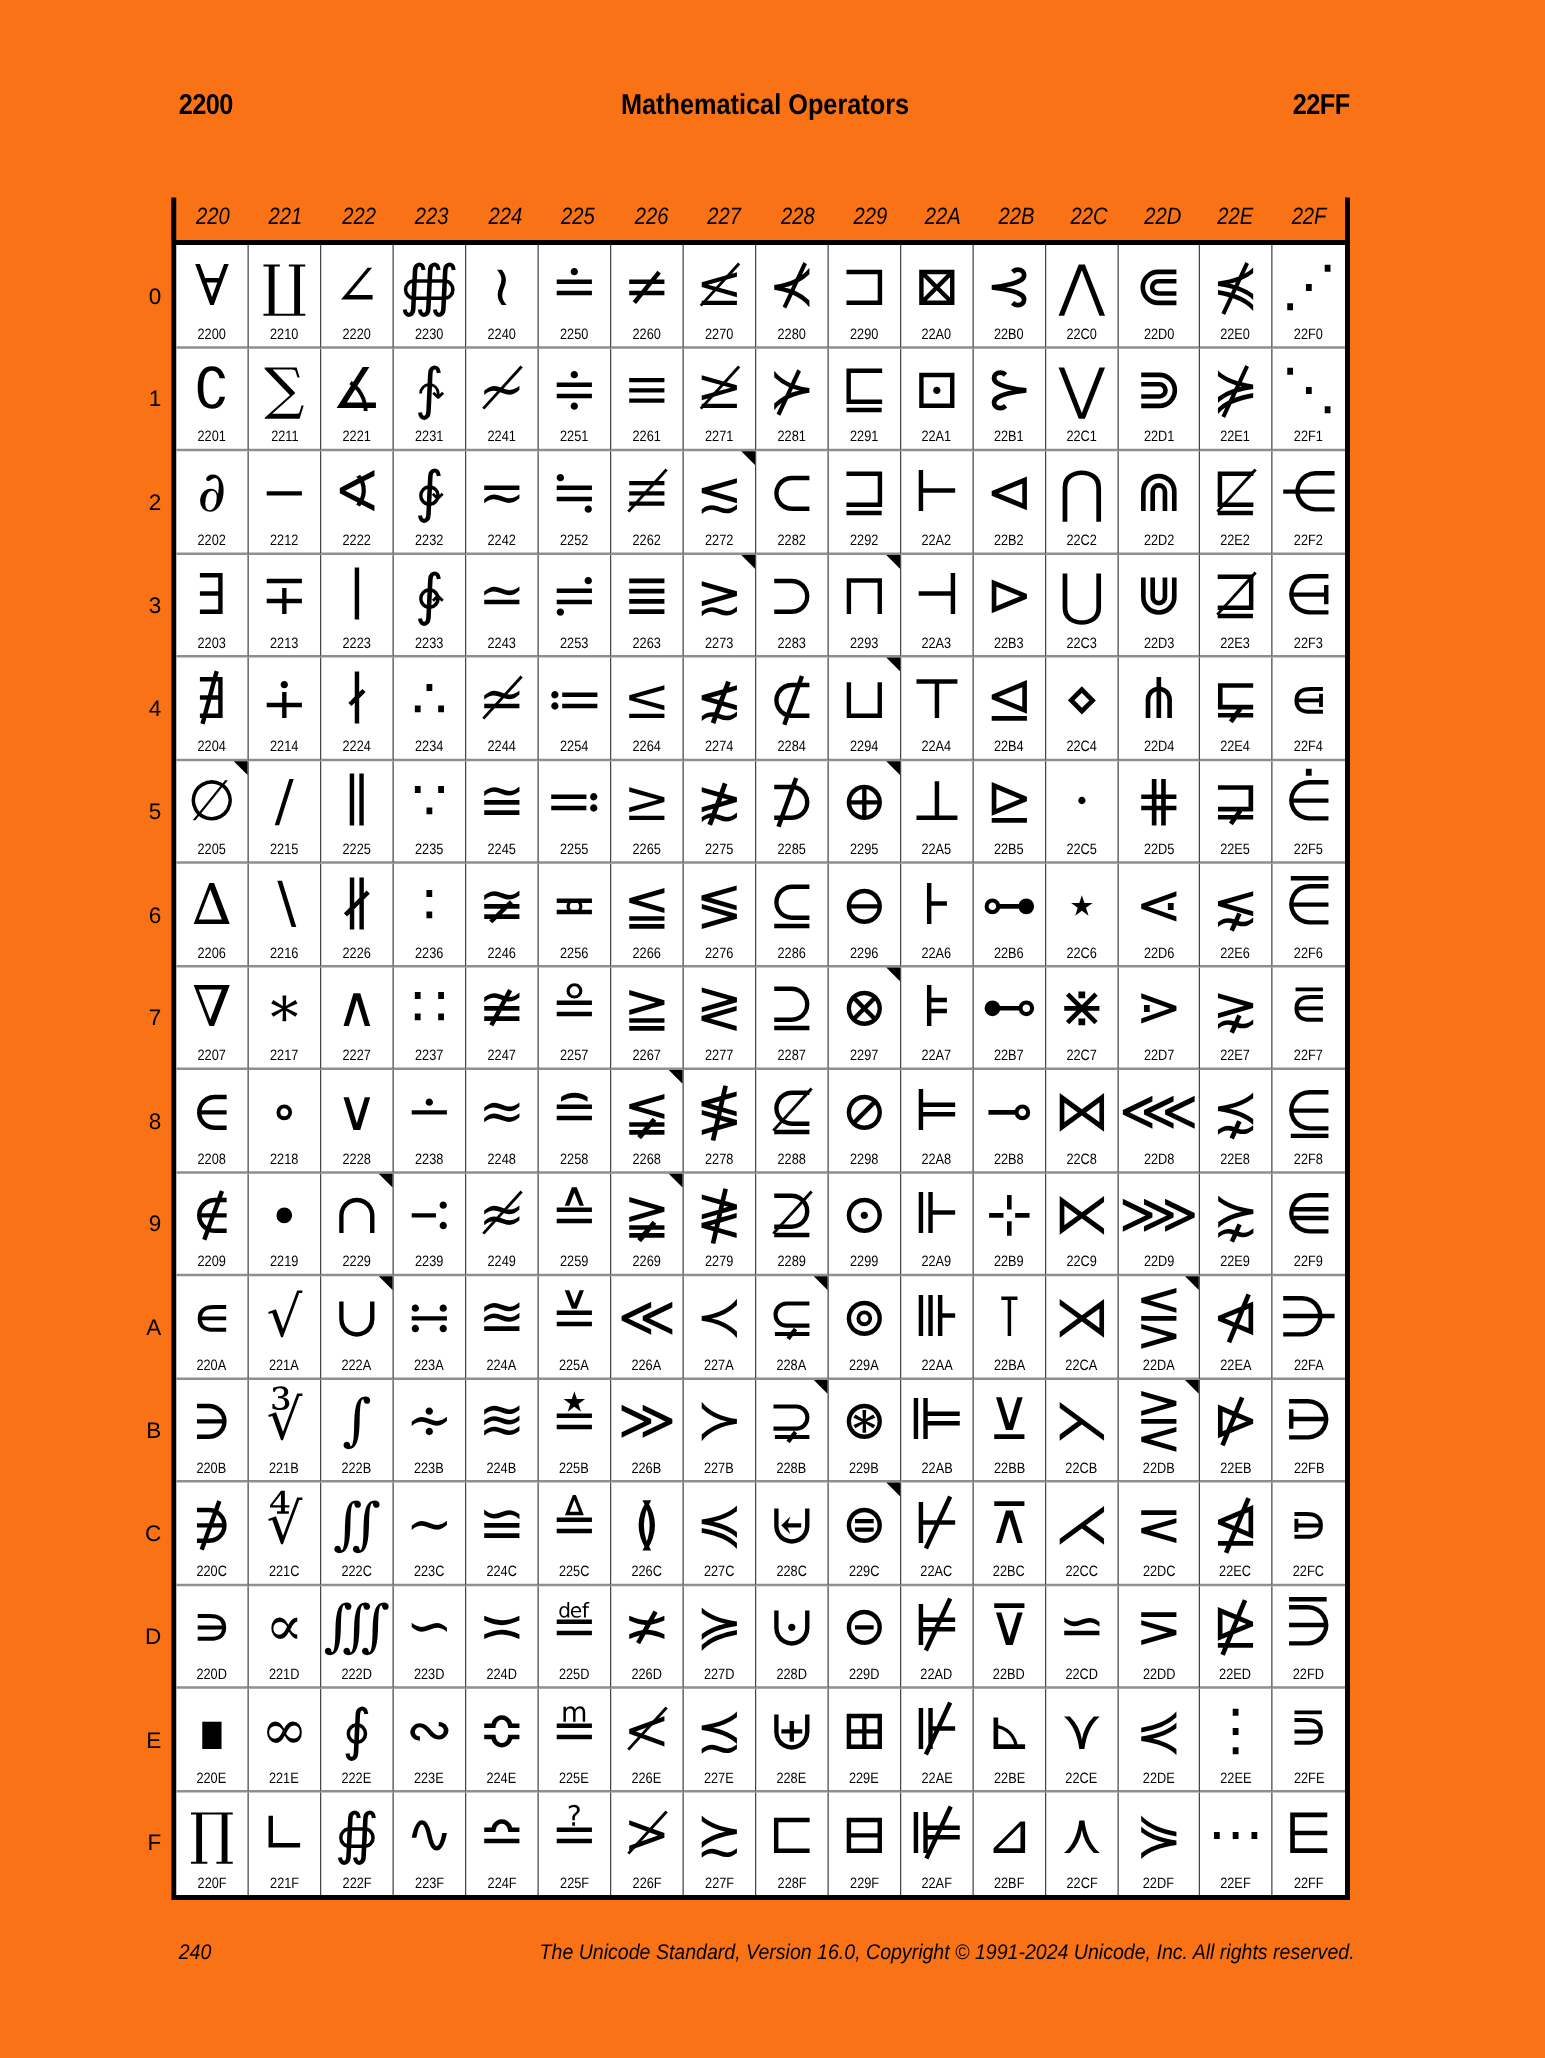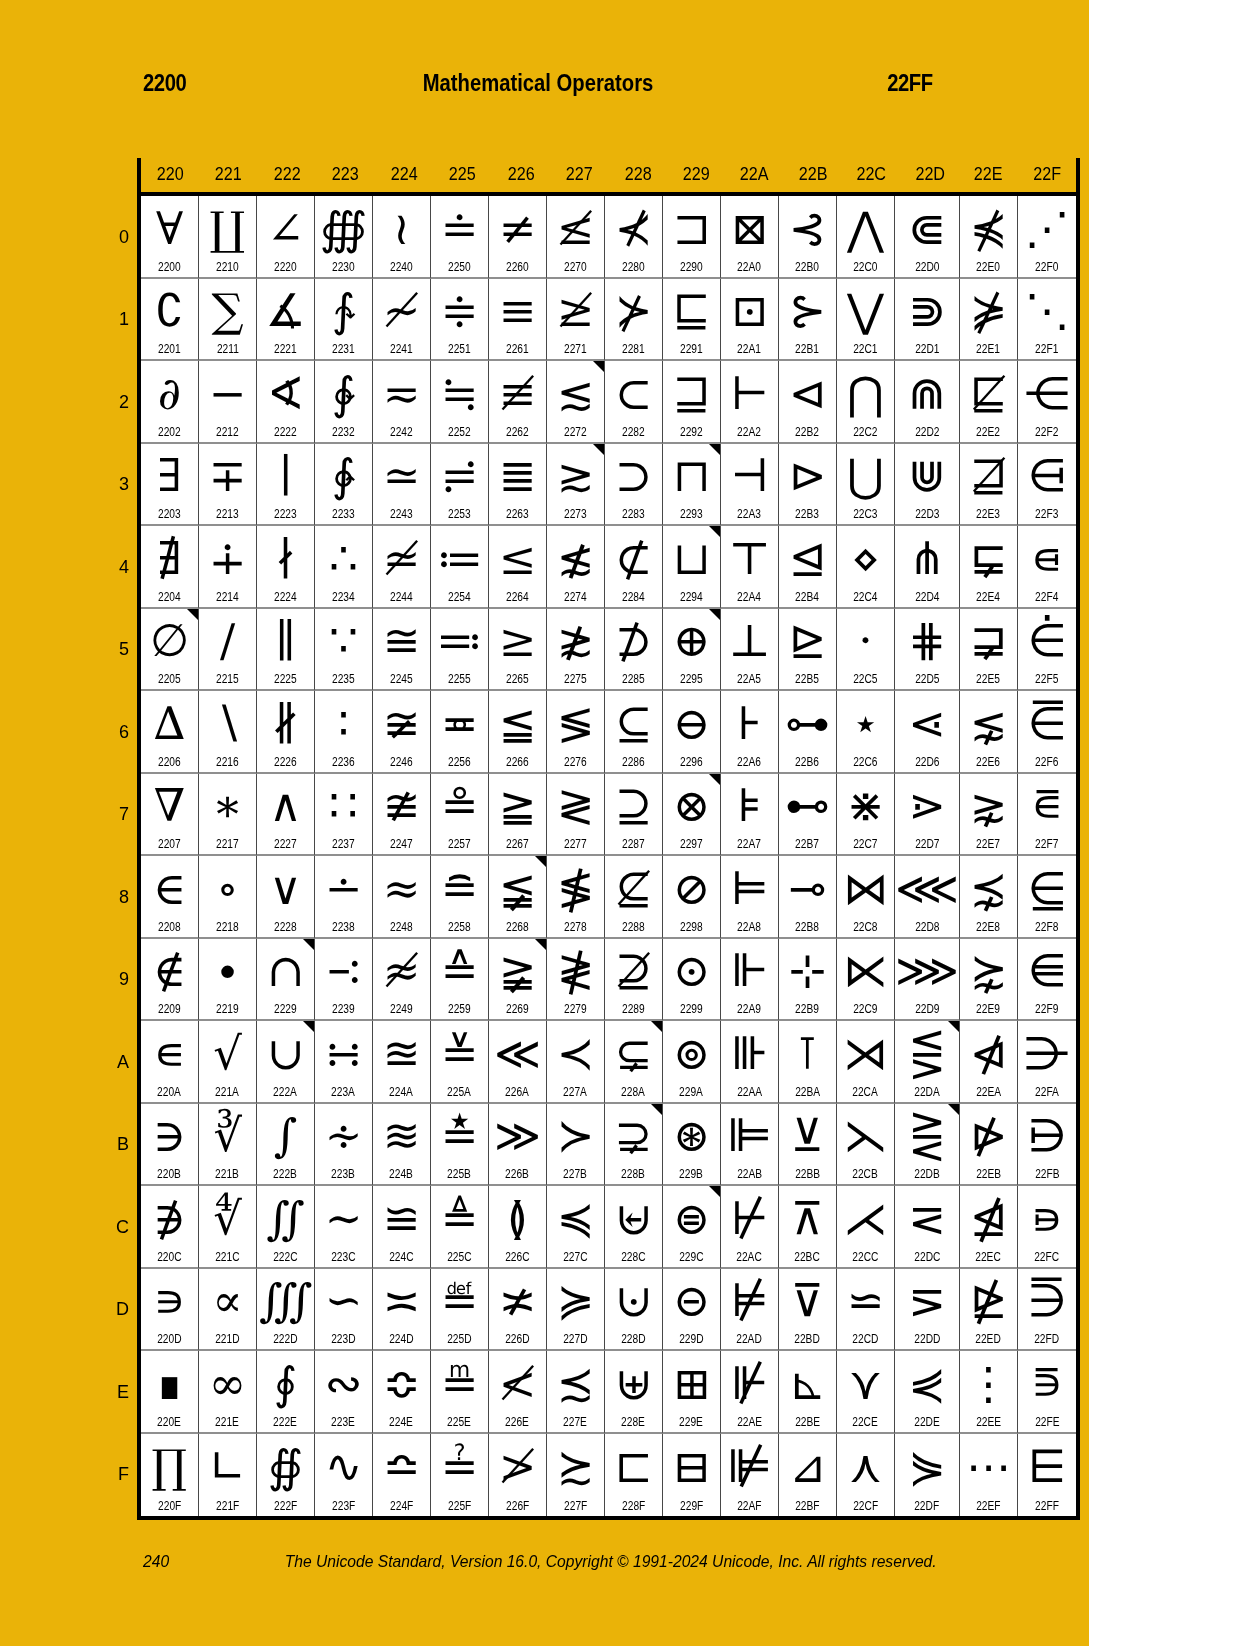--- a/index.html
+++ b/index.html
@@ -1,29 +1,29 @@
 <!DOCTYPE html>
 <html><head>
 <meta charset="utf-8">
 <style>
   html,body{margin:0;padding:0;background:#fff;}
-  .page{position:relative;width:1089px;height:1646px;background:#eab308;color:#000;overflow:hidden;
+  .page{position:relative;width:1236px;height:1646px;background:#f97316;color:#000;overflow:hidden;
         font-family:"Liberation Sans","DejaVu Sans",sans-serif;}
 
   
   .pg-header{position:absolute;left:143px;right:156px;top:70px;height:28px;font-weight:bold;font-size:23px;}
   .h-num{position:absolute;top:0;display:inline-block;letter-spacing:-0.5px;transform:scaleX(0.88);}
   .h-start{left:0;transform-origin:left center;}
   .h-end{right:0;transform-origin:right center;}
   .h-title{position:absolute;top:0;left:50%;display:inline-block;white-space:nowrap;
            transform:translateX(-50%) scaleX(0.88);}
 
   
   .col-headers{position:absolute;left:141px;top:156px;width:935px;height:34px;
-               display:grid;grid-template-columns:repeat(16,1fr);}
+               display:grid;grid-template-columns:repeat(16,1fr);font-style:italic;}
   .col-headers span{display:flex;align-items:flex-end;justify-content:center;
                     font-size:19px;padding-bottom:5px;transform:scaleX(0.85);}
   .tick{position:absolute;top:158px;width:4px;height:36px;background:#000;}
   .tick-left{left:137px;}
   .tick-right{left:1076px;}
 
   
   .row-headers{position:absolute;left:95px;top:196px;width:34px;height:1320px;
                display:grid;grid-template-rows:repeat(16,1fr);}
   .row-headers span{display:flex;align-items:center;justify-content:flex-end;font-size:18px;}

